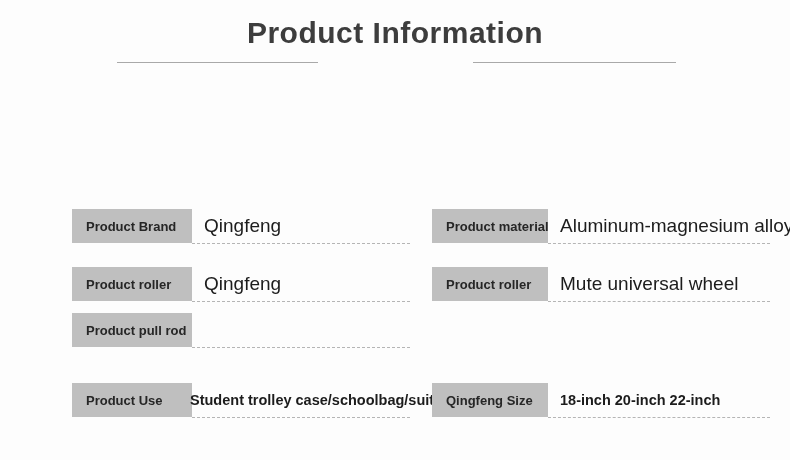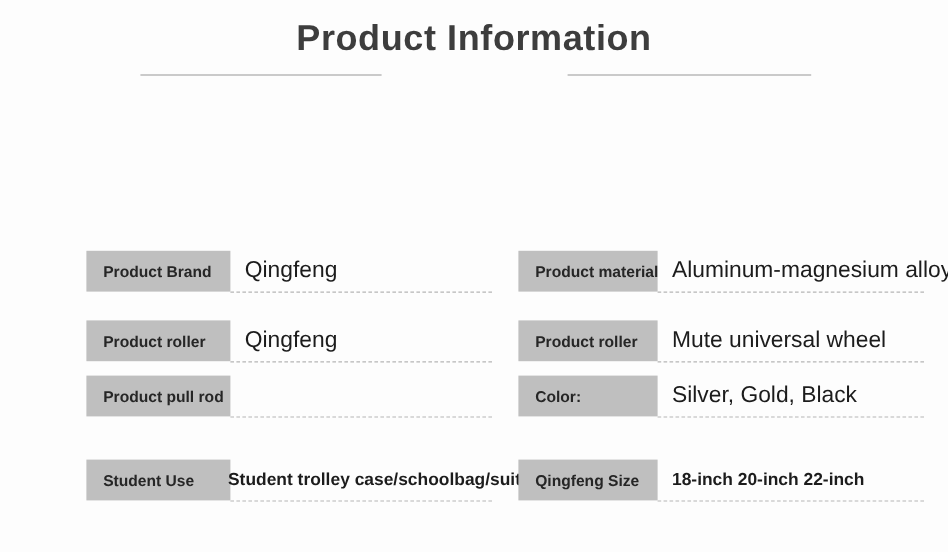--- a/index.html
+++ b/index.html
@@ -155,46 +155,41 @@
       <div class="spec-value">Qingfeng</div>
       <div class="spec-underline"></div>
     </div>
 
     <div class="spec-row r2">
       <div class="spec-label">Product pull rod</div>
       <div class="spec-underline"></div>
     </div>
 
     <div class="spec-row r3">
-      <div class="spec-label">Student Use</div>
+      <div class="spec-label">Product Use</div>
       <div class="spec-value">Student trolley case/schoolbag/suitcase</div>
       <div class="spec-underline"></div>
     </div>
 
   </div>
 
   <div class="spec-col spec-col-right">
 
     <div class="spec-row r0">
       <div class="spec-label">Product material</div>
       <div class="spec-value">Aluminum-magnesium alloy</div>
       <div class="spec-underline"></div>
     </div>
 
     <div class="spec-row r1">
       <div class="spec-label">Product roller</div>
       <div class="spec-value">Mute universal wheel</div>
       <div class="spec-underline"></div>
     </div>
 
-    <div class="spec-row r2">
-      <div class="spec-label">Color:</div>
-      <div class="spec-value">Silver, Gold, Black</div>
-      <div class="spec-underline"></div>
-    </div>
 
     <div class="spec-row r3">
       <div class="spec-label">Qingfeng Size</div>
       <div class="spec-value">18-inch 20-inch 22-inch</div>
       <div class="spec-underline"></div>
     </div>
 
   </div>
 
 </div>

